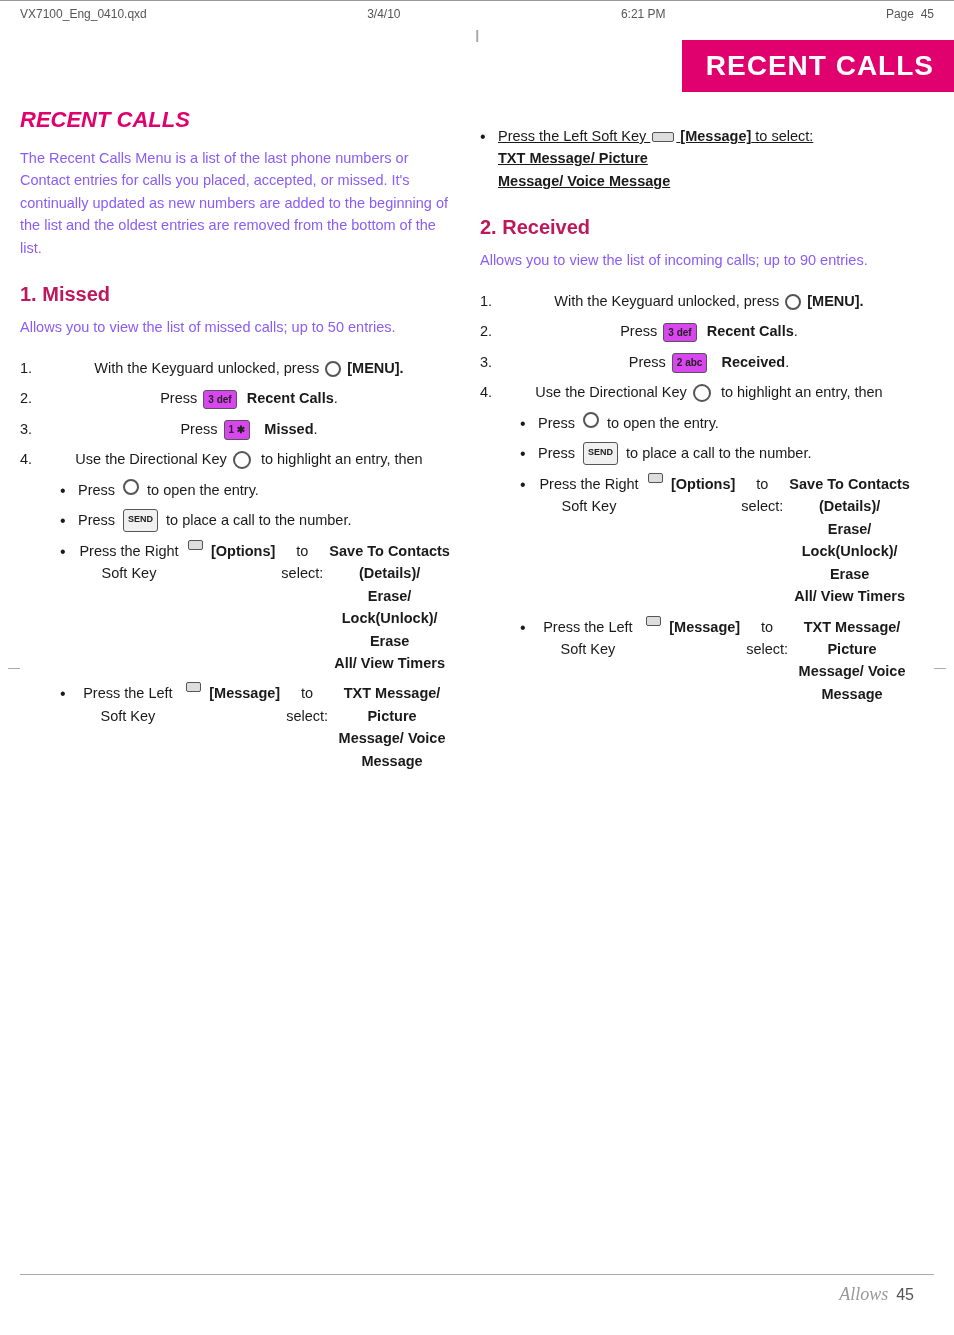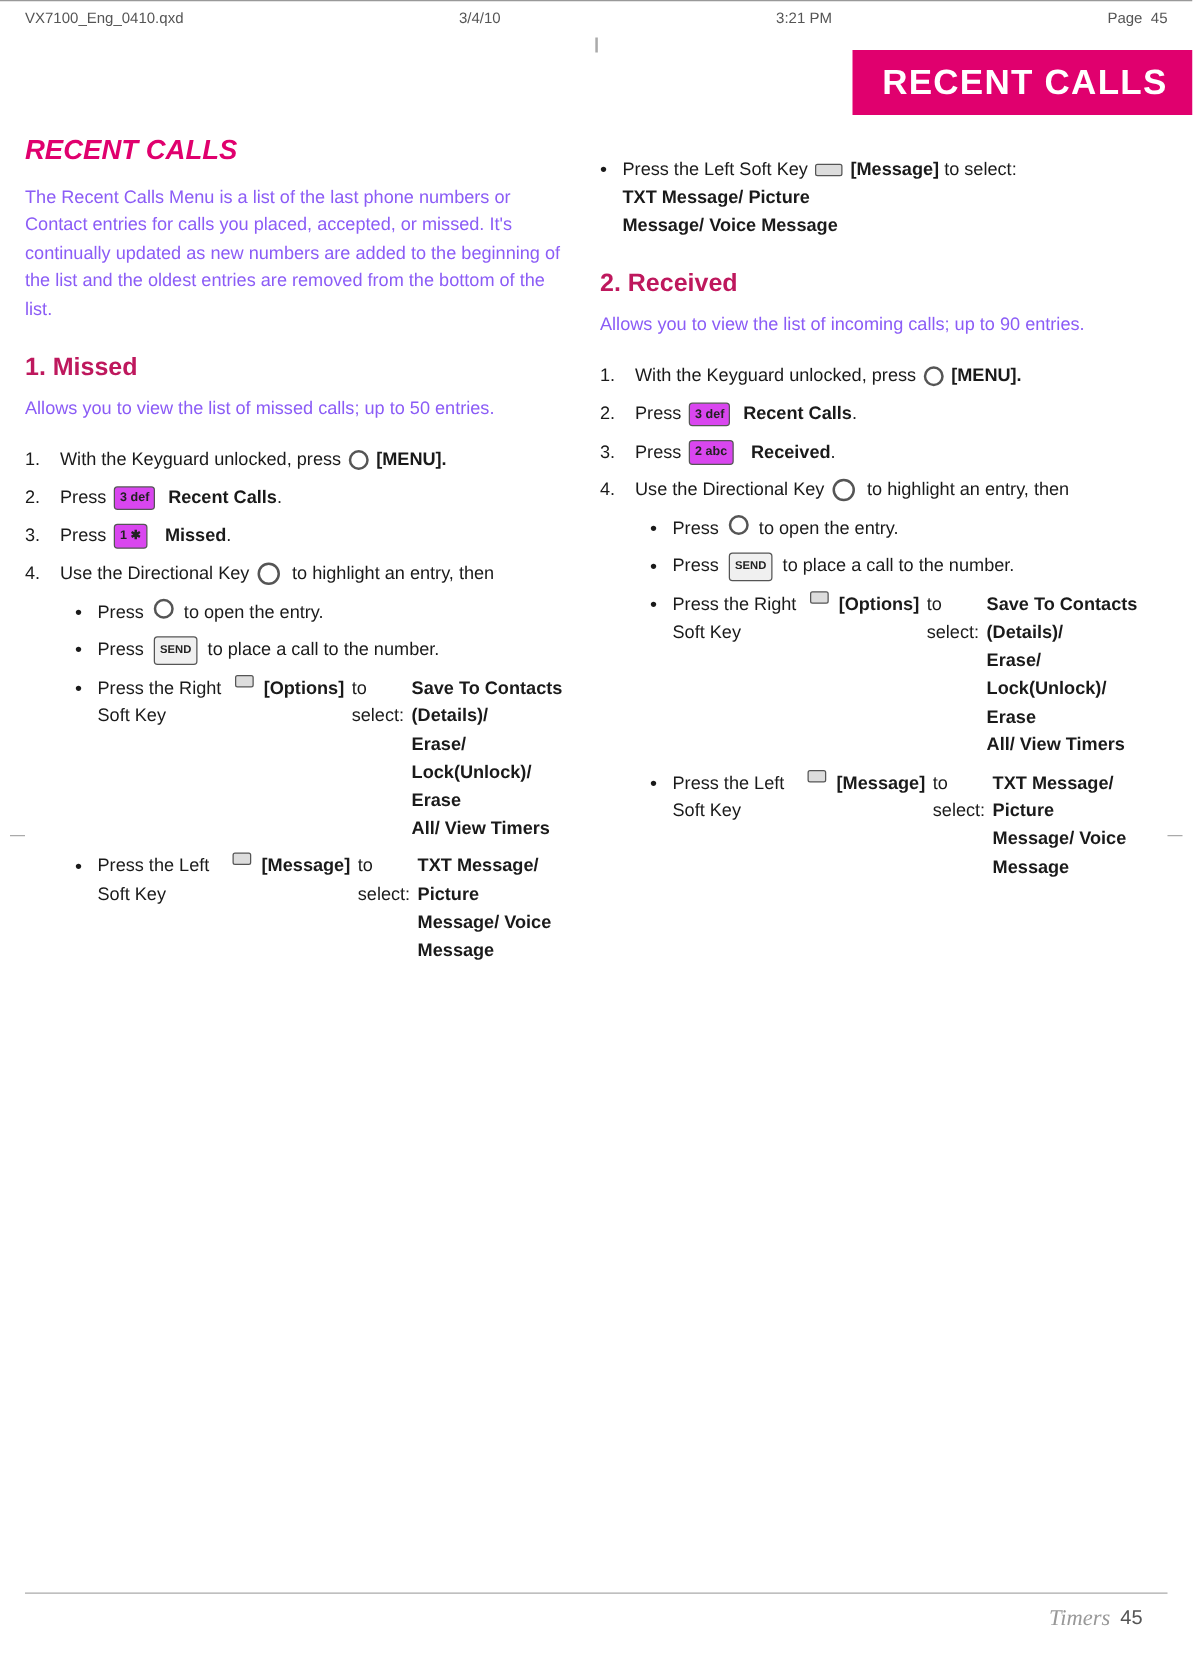--- a/index.html
+++ b/index.html
@@ -101,20 +101,21 @@
       gap: 6px;
     }
 
     .step-num {
       min-width: 22px;
       font-weight: 400;
     }
 
     .step-content {
       flex: 1;
+      text-align: center;
     }
 
     
     .bullet-list {
       list-style: none;
       padding: 0;
       margin: 8px 0 8px 12px;
     }
 
     .bullet-list li {
@@ -267,21 +268,21 @@
       height: 12px;
       background: #aaa;
     }
   </style>
 </head>
 <body>
 
 <div class="header-bar">
   <span>VX7100_Eng_0410.qxd</span>
   <span>3/4/10</span>
-  <span>3:21 PM</span>
+  <span>6:21 PM</span>
   <span>Page &nbsp;<span>45</span></span>
 </div>
 
 <div class="top-center-mark"></div>
 
 <div class="side-mark-left"></div>
 <div class="side-mark-right"></div>
 
 <div class="page-title-block">RECENT CALLS</div>
 
@@ -349,21 +350,21 @@
             </li>
           </ul>
         </span>
       </li>
     </ol>
 
   </div>
 
   <div class="right-col">
 
-    <ul class="bullet-list" style="margin-bottom:16px; margin-left:0;">
+    <ul class="bullet-list" style="margin-bottom:16px; margin-left:0;text-decoration:underline;">
       <li>
         Press the Left Soft Key <span class="softkey-icon"></span>
         <strong>[Message]</strong> to select:<br>
         <strong>TXT Message/ Picture<br>
         Message/ Voice Message</strong>
       </li>
     </ul>
 
     <div class="subsection-title">2. Received</div>
 
@@ -424,15 +425,15 @@
       </li>
     </ol>
 
   </div>
 
 </div>
 
 <div class="bottom-line"></div>
 
 <div class="footer">
-  <span class="footer-brand">Timers</span>
+  <span class="footer-brand">Allows</span>
   <span class="footer-page">45</span>
 </div>
 
 </body></html>

